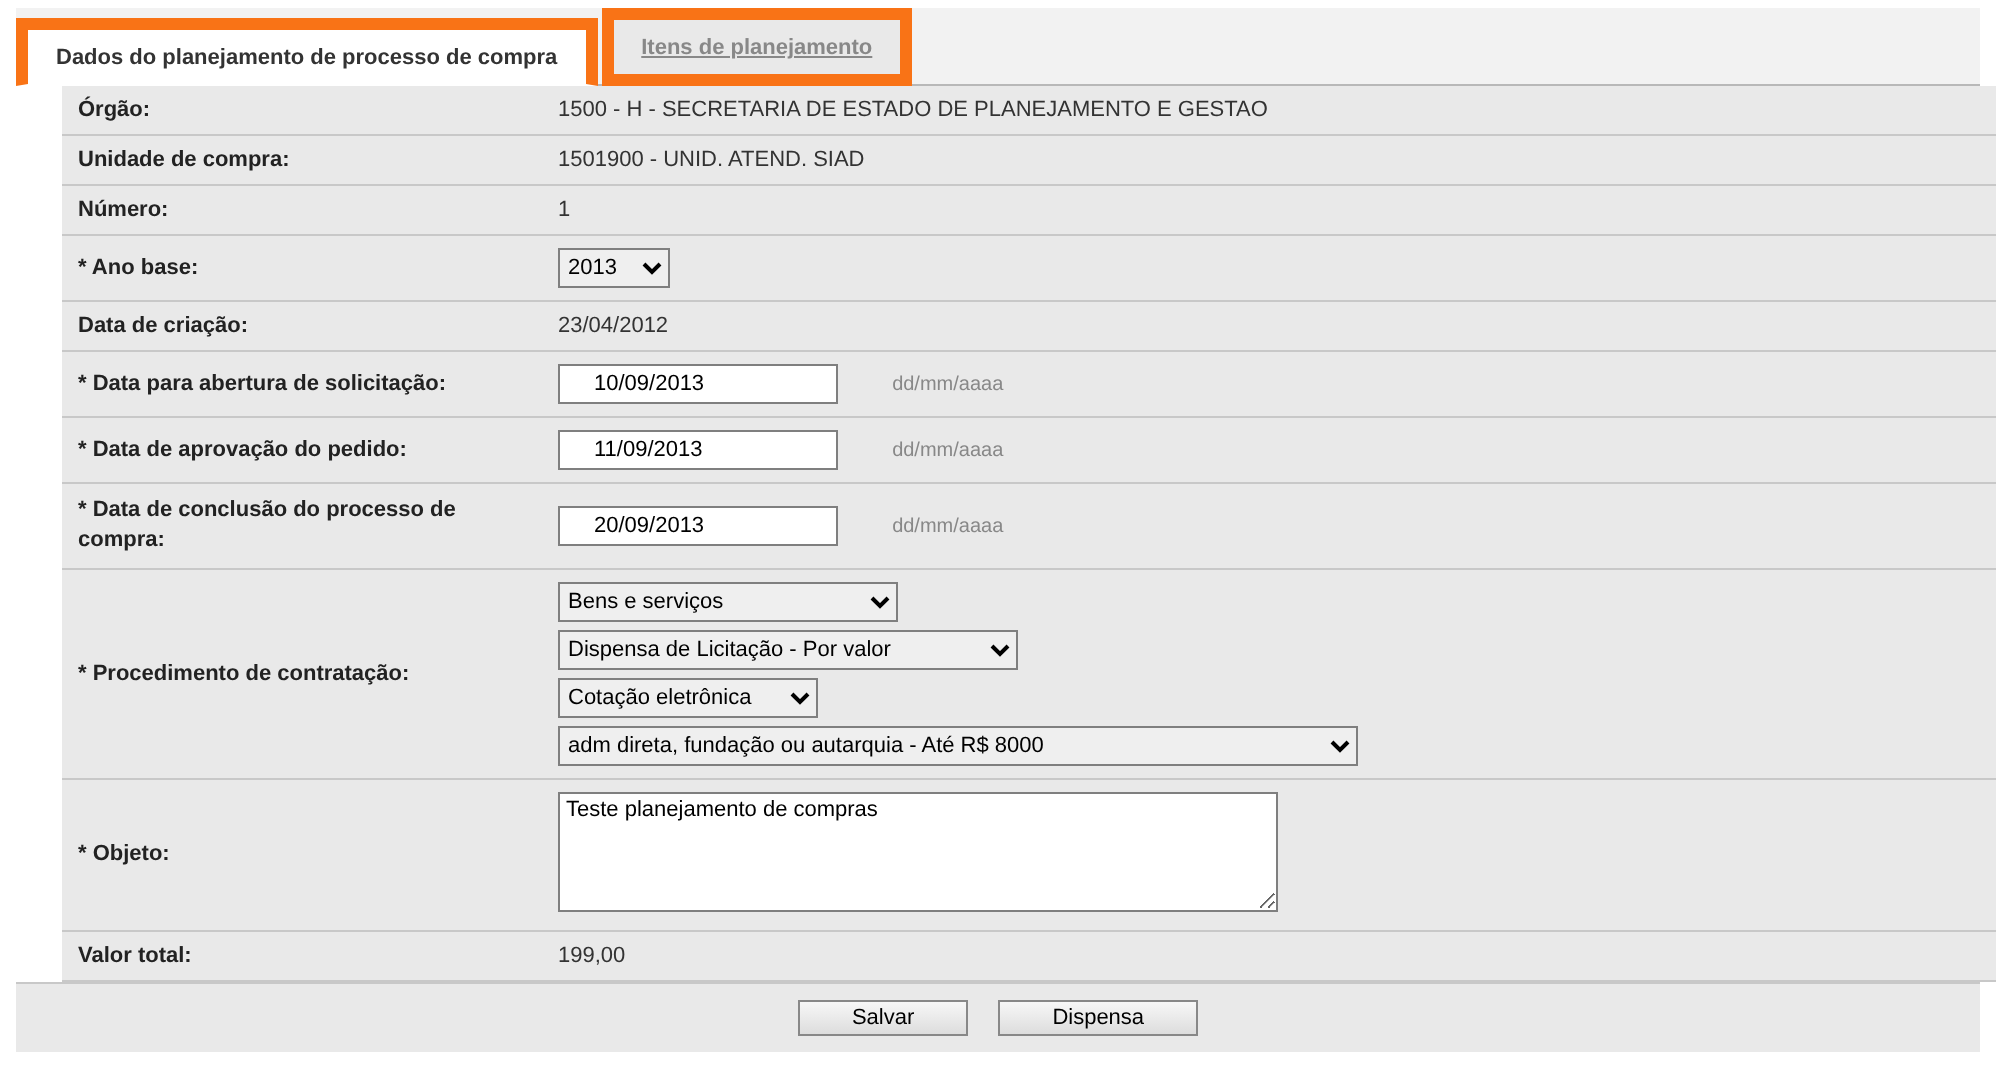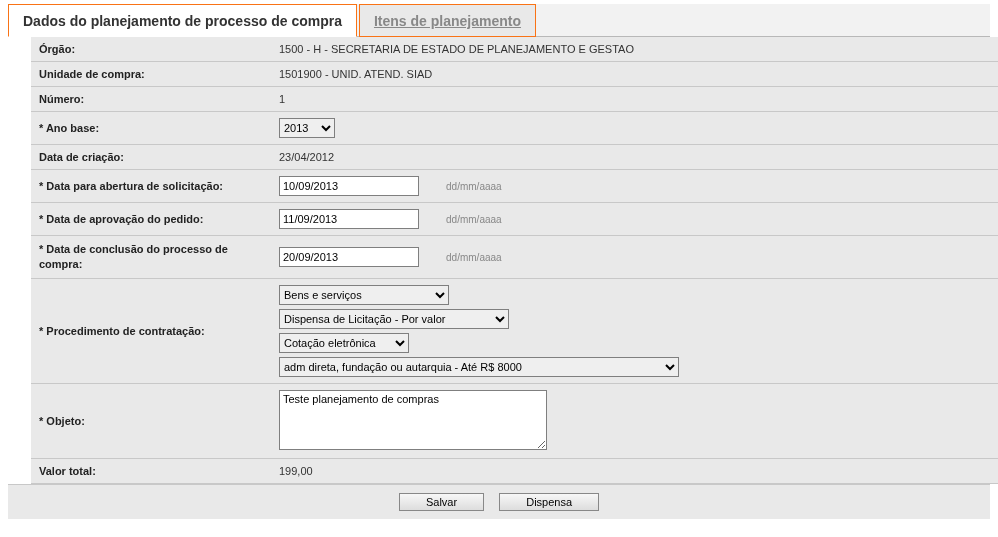--- a/index.html
+++ b/index.html
@@ -16,26 +16,26 @@
     padding: 4px 8px 8px 8px;
   }
   .tabs {
     display: flex;
     align-items: flex-end;
     border-bottom: 1px solid #b8b8b8;
     background: #f2f2f2;
   }
   .tab {
     padding: 8px 14px 7px 14px;
-    border: 1px solid #f97316;
+    border: 6px solid #f97316;
     background: #e9e9e9;
     color: #888888;
     cursor: pointer;
     font-weight: bold;
-    font-size: 14px;
+    font-size: 11px;
     text-decoration: underline;
     margin-right: 2px;
     margin-bottom: -1px;
   }
   .tab.active {
     background: #ffffff;
     color: #333333;
     text-decoration: none;
     border-bottom: 1px solid #ffffff;
   }
@@ -69,21 +69,21 @@
     background: #e9e9e9;
   }
   .inline-hint {
     color: #888888;
     font-size: 10px;
     margin-left: 24px;
   }
   input[type="text"] {
     font-family: Arial, sans-serif;
     font-size: 11px;
-    padding: 2px 3px;
+    padding: 2px 17px;
     border: 1px solid #7f7f7f;
     height: 20px;
   }
   select {
     font-family: Arial, sans-serif;
     font-size: 11px;
     border: 1px solid #7f7f7f;
     height: 20px;
     background: #efefef;
   }
@@ -113,21 +113,21 @@
     background: linear-gradient(#f7f7f7, #dddddd);
     cursor: pointer;
     margin: 0 6px;
   }
   .date-input { width: 140px; }
   .sel-year { width: 56px; }
   .sel-tipo { width: 170px; }
   .sel-dispensa { width: 230px; }
   .sel-cotacao { width: 130px; }
   .sel-adm { width: 400px; }
-  .ta-objeto { width: 268px; height: 60px; }
+  .ta-objeto { width: 360px; height: 60px; }
   .multiline-label { line-height: 1.35; }
 </style>
 </head>
 <body>
 
 <div class="container">
 
   <div class="tabs">
     <div class="tab active">Dados do planejamento de processo de compra</div>
     <div class="tab">Itens de planejamento</div>

